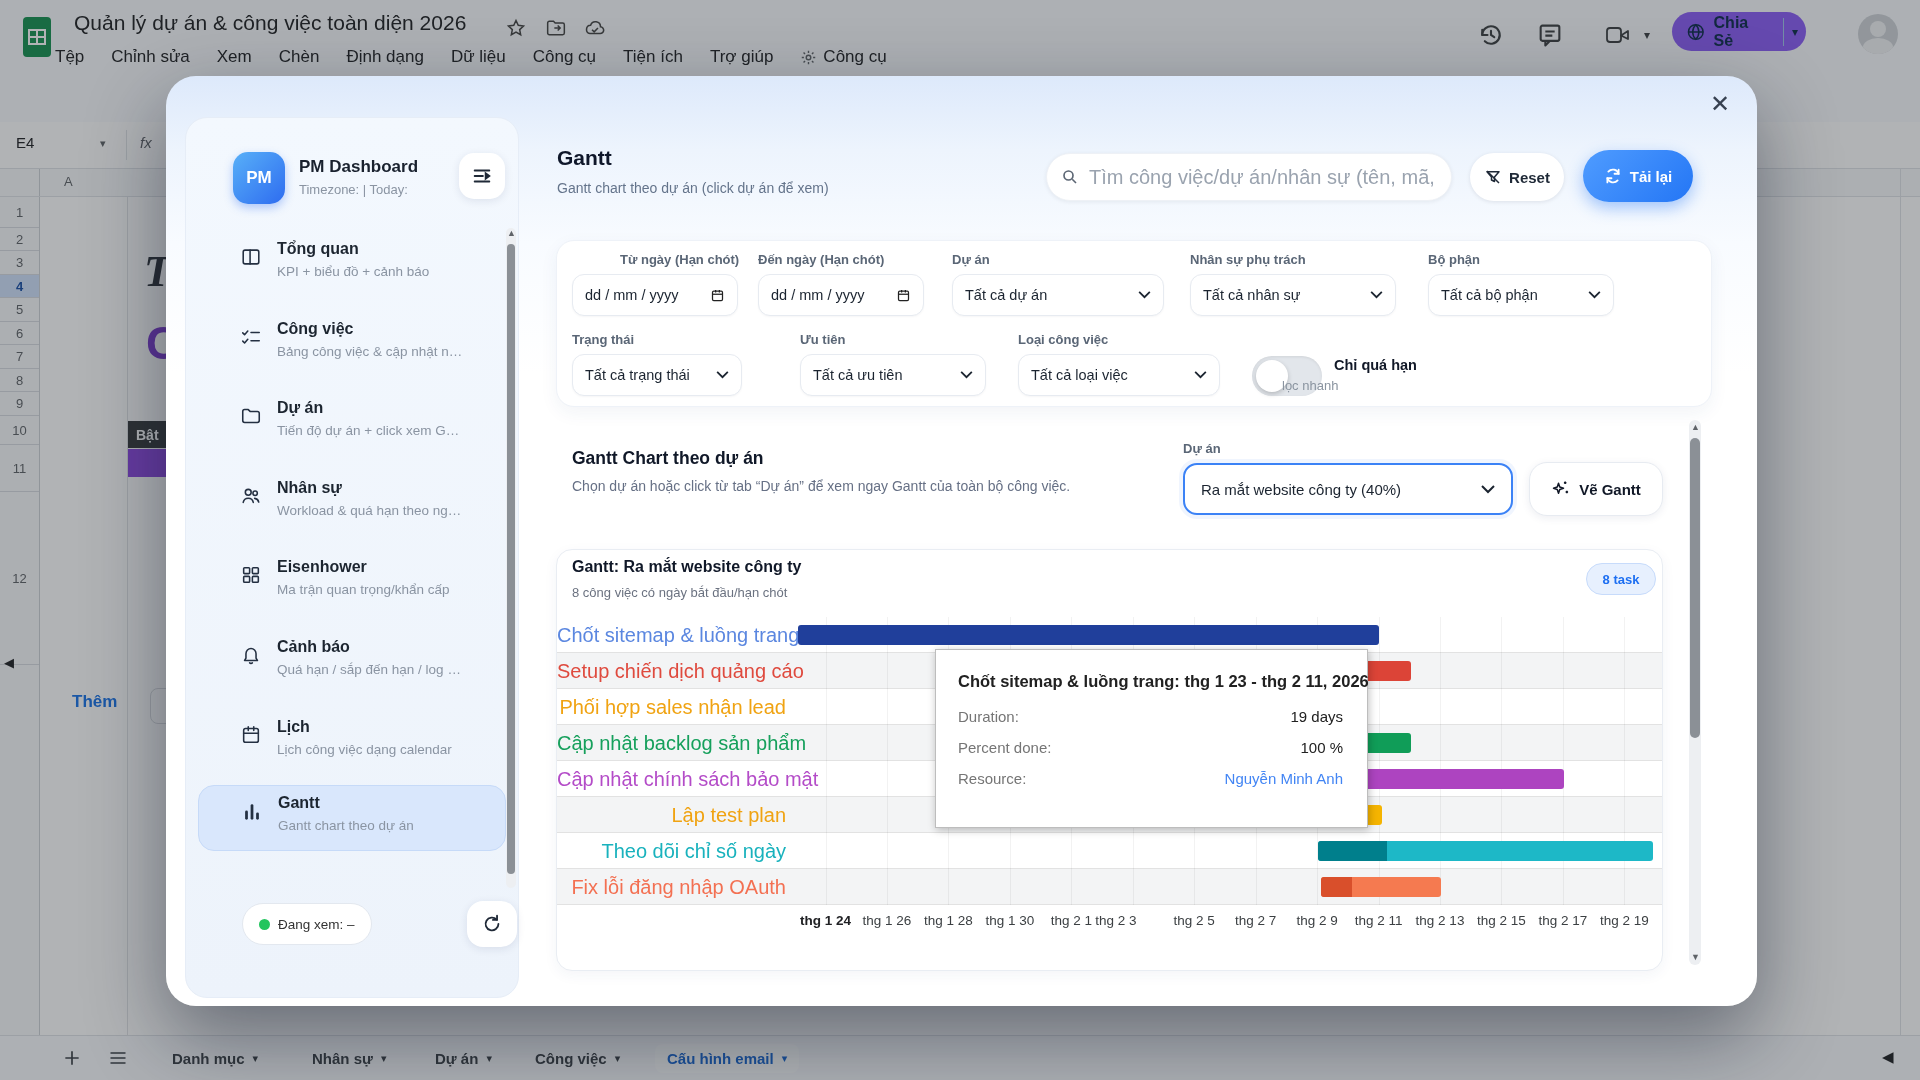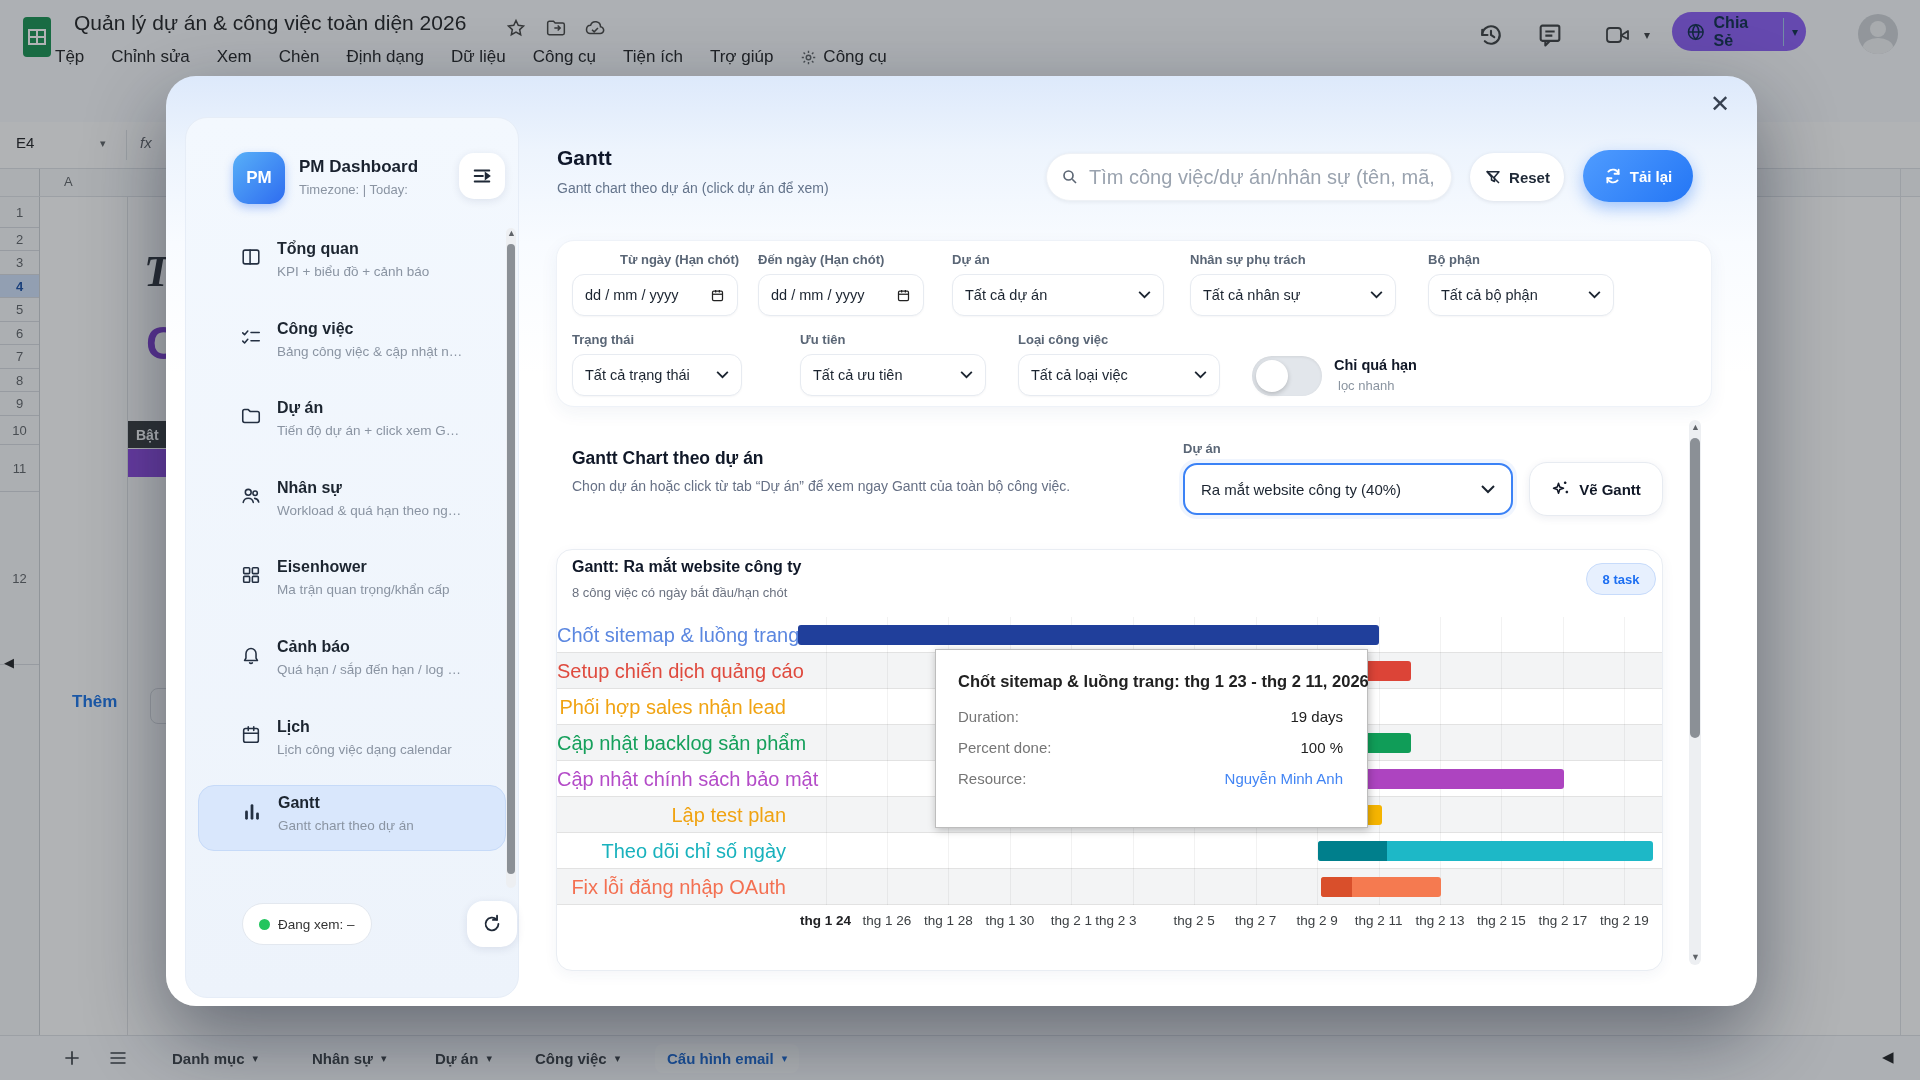--- a/index.html
+++ b/index.html
@@ -314,21 +314,21 @@
         </svg>
       <span>Tải lại</span>
     </div>
 
     <div class="abs filter-card"></div>
     <div id="filter-fields"></div>
     <div class="abs toggle-track">
         <div class="toggle-knob"></div>
       </div>
     <div class="abs" style="left:1168px;top:281px;font-size:14.5px;font-weight:bold;color:#111827;">Chỉ quá hạn</div>
-    <div class="abs" style="left:1172px;top:302px;font-size:13px;color:#8a94a0;">lọc nhanh</div>
+    <div class="abs" style="left:1116px;top:302px;font-size:13px;color:#8a94a0;">lọc nhanh</div>
 
     <div class="abs sect-title">Gantt Chart theo dự án</div>
     <div class="abs sect-sub">Chọn dự án hoặc click từ tab “Dự án” để xem ngay Gantt của toàn bộ công việc.</div>
     <div class="abs proj-label">Dự án</div>
     <div class="abs proj-select">
       <span>Ra mắt website công ty (40%)</span>
       <svg width="14" height="9" viewBox="0 0 14 9" fill="none" stroke="#1b2430" stroke-width="2">
           <path d="M1 1l6 6 6-6"></path>
         </svg>
     </div>

